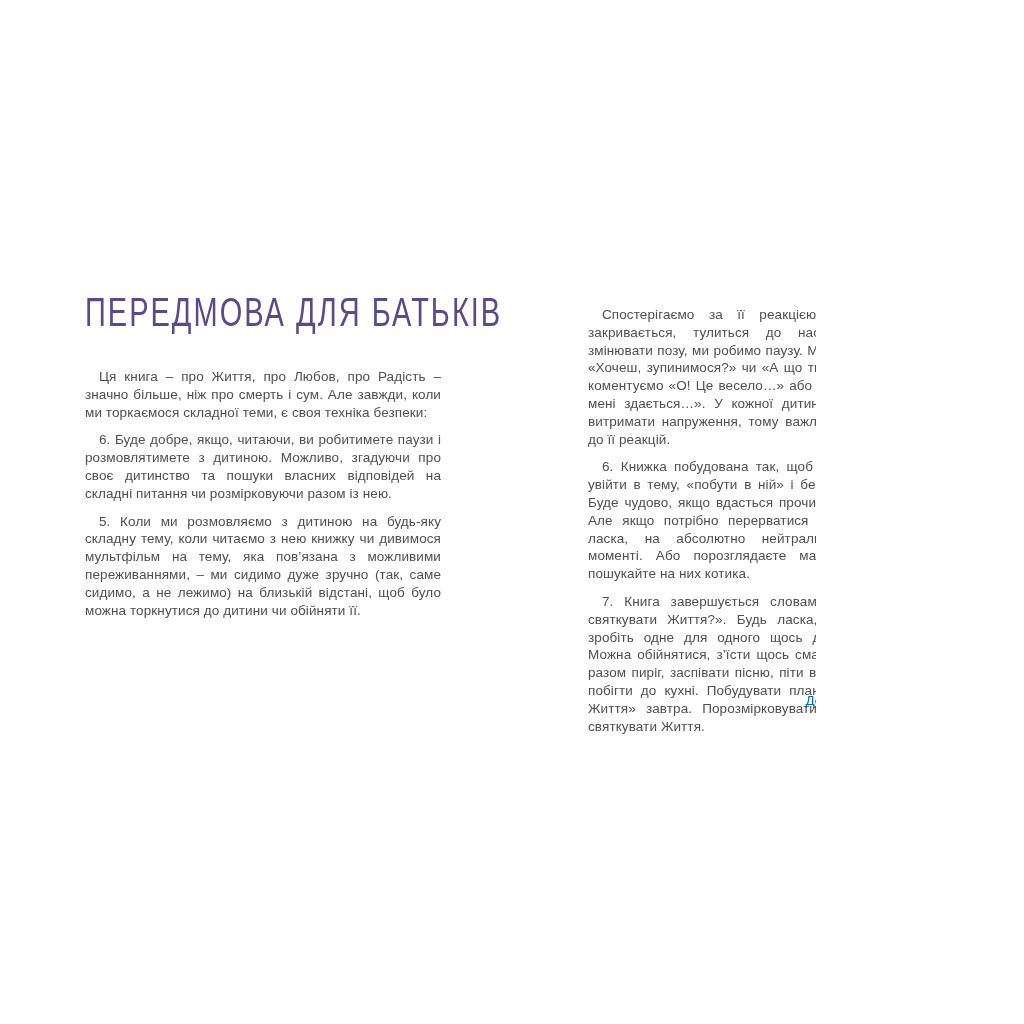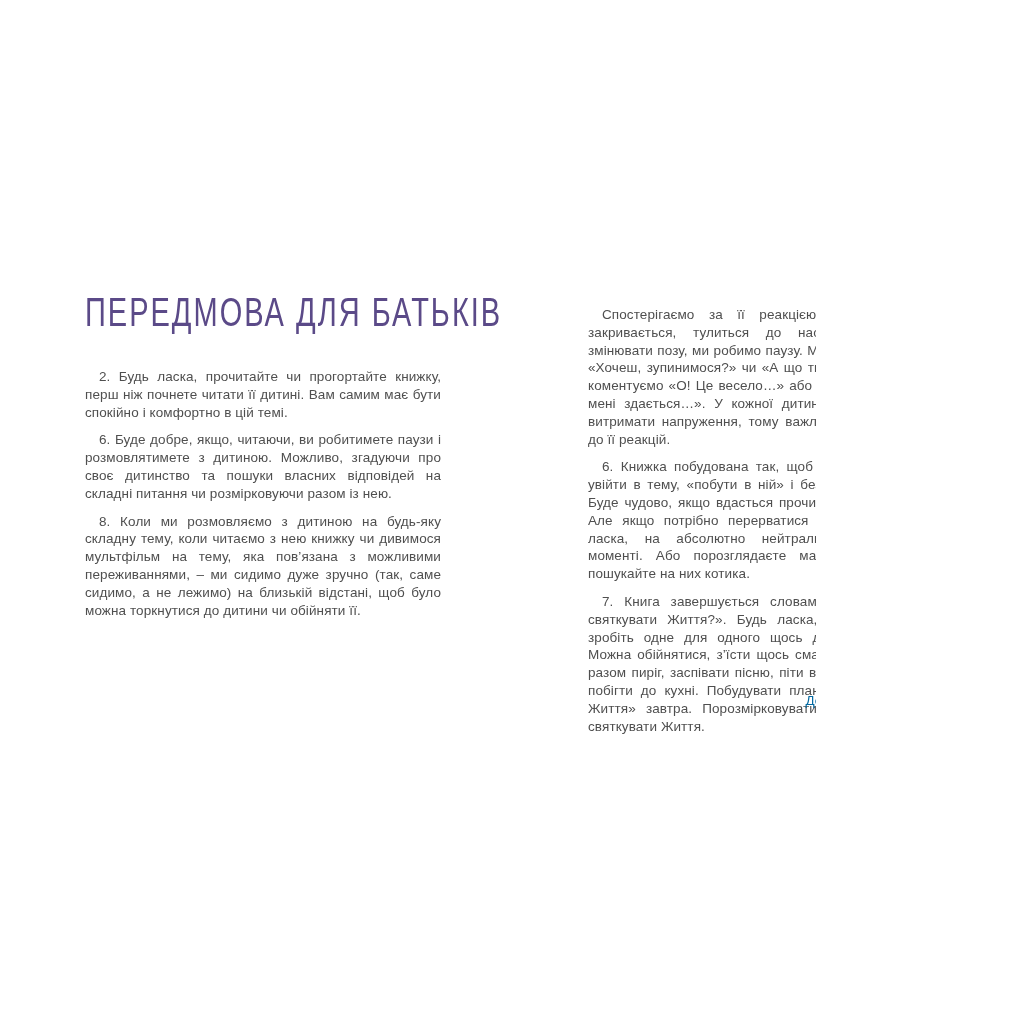--- a/index.html
+++ b/index.html
@@ -56,23 +56,23 @@
   }
   .signature .closing { margin-bottom: 12px; }
 </style>
 </head>
 <body>
 
 <div class="spread">
 
   <div class="page-col left">
     <h1 class="title">ПЕРЕДМОВА ДЛЯ БАТЬКІВ</h1>
-    <p>2. Будь ласка, прочитайте чи прогортайте книжку, перш ніж почнете читати її дитині. Вам самим має бути спокійно і комфортно в цій темі.</p>
+    <p>Ця книга – про Життя, про Любов, про Радість – значно більше, ніж про смерть і сум. Але завжди, коли ми торкаємося складної теми, є своя техніка безпеки:</p>
     <p>6. Буде добре, якщо, читаючи, ви робитимете паузи і розмовлятимете з дитиною. Можливо, згадуючи про своє дитинство та пошуки власних відповідей на складні питання чи розмірковуючи разом із нею.</p>
-    <p>8. Коли ми розмовляємо з дитиною на будь-яку складну тему, коли читаємо з нею книжку чи дивимося мультфільм на тему, яка пов’язана з можливими переживаннями, – ми сидимо дуже зручно (так, саме сидимо, а не лежимо) на близькій відстані, щоб було можна торкнутися до дитини чи обійняти її.</p>
+    <p>5. Коли ми розмовляємо з дитиною на будь-яку складну тему, коли читаємо з нею книжку чи дивимося мультфільм на тему, яка пов’язана з можливими переживаннями, – ми сидимо дуже зручно (так, саме сидимо, а не лежимо) на близькій відстані, щоб було можна торкнутися до дитини чи обійняти її.</p>
   </div>
 
   <div class="page-col right">
     <p>Спостерігаємо за її реакцією – якщо дитина закривається, тулиться до нас, починає часто змінювати позу, ми робимо паузу. Можливо, запитуємо: «Хочеш, зупинимося?» чи «А що ти про це думаєш?», коментуємо «О! Це весело…» або «У, як сумно…», «А мені здається…». У кожної дитини різні можливості витримати напруження, тому важливо бути уважними до її реакцій.</p>
     <p>6. Книжка побудована так, щоб спочатку делікатно увійти в тему, «побути в ній» і безпечно вийти з неї. Буде чудово, якщо вдасться прочитати її за один раз. Але якщо потрібно перерватися – зупиніться, будь ласка, на абсолютно нейтральному емоційному моменті. Або порозглядаєте малюнки, наприклад, пошукайте на них котика.</p>
     <p>7. Книга завершується словами «То що, ходімо святкувати Життя?». Будь ласка, після прочитання зробіть одне для одного щось добре і «життєве». Можна обійнятися, з’їсти щось смачне чи приготувати разом пиріг, заспівати пісню, піти в кіно, наввипередки побігти до кухні. Побудувати плани на «святкування Життя» завтра. Порозмірковувати про те, як це – святкувати Життя.</p>
 
     <div class="signature">
       <div class="closing">Добрих дорослішань!</div>
       <div>Можливо Ройз,</div>

